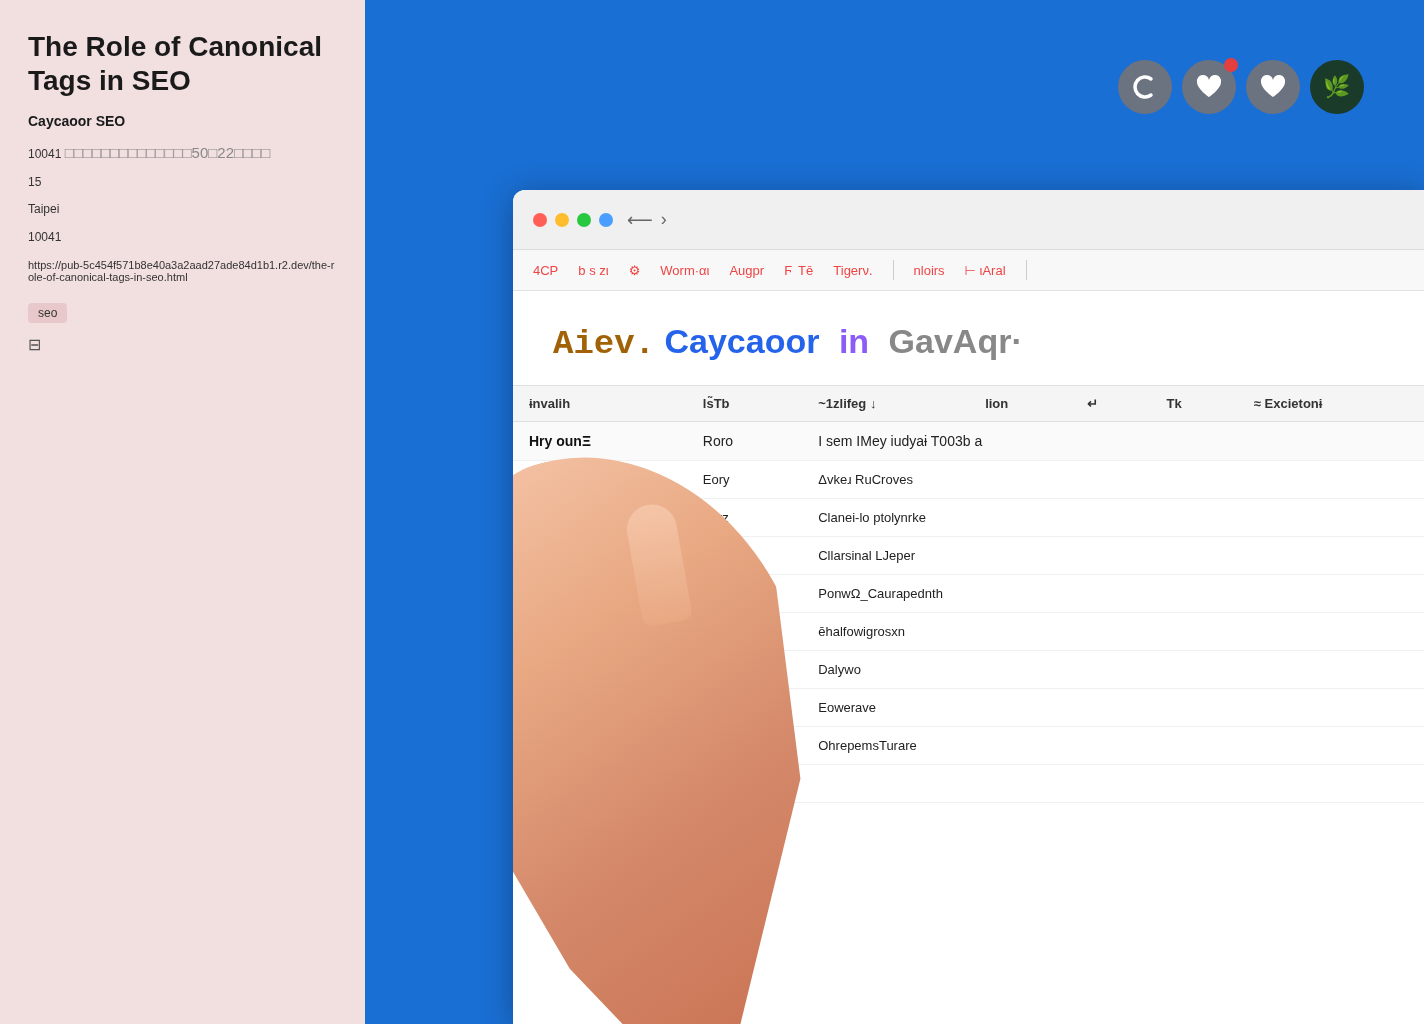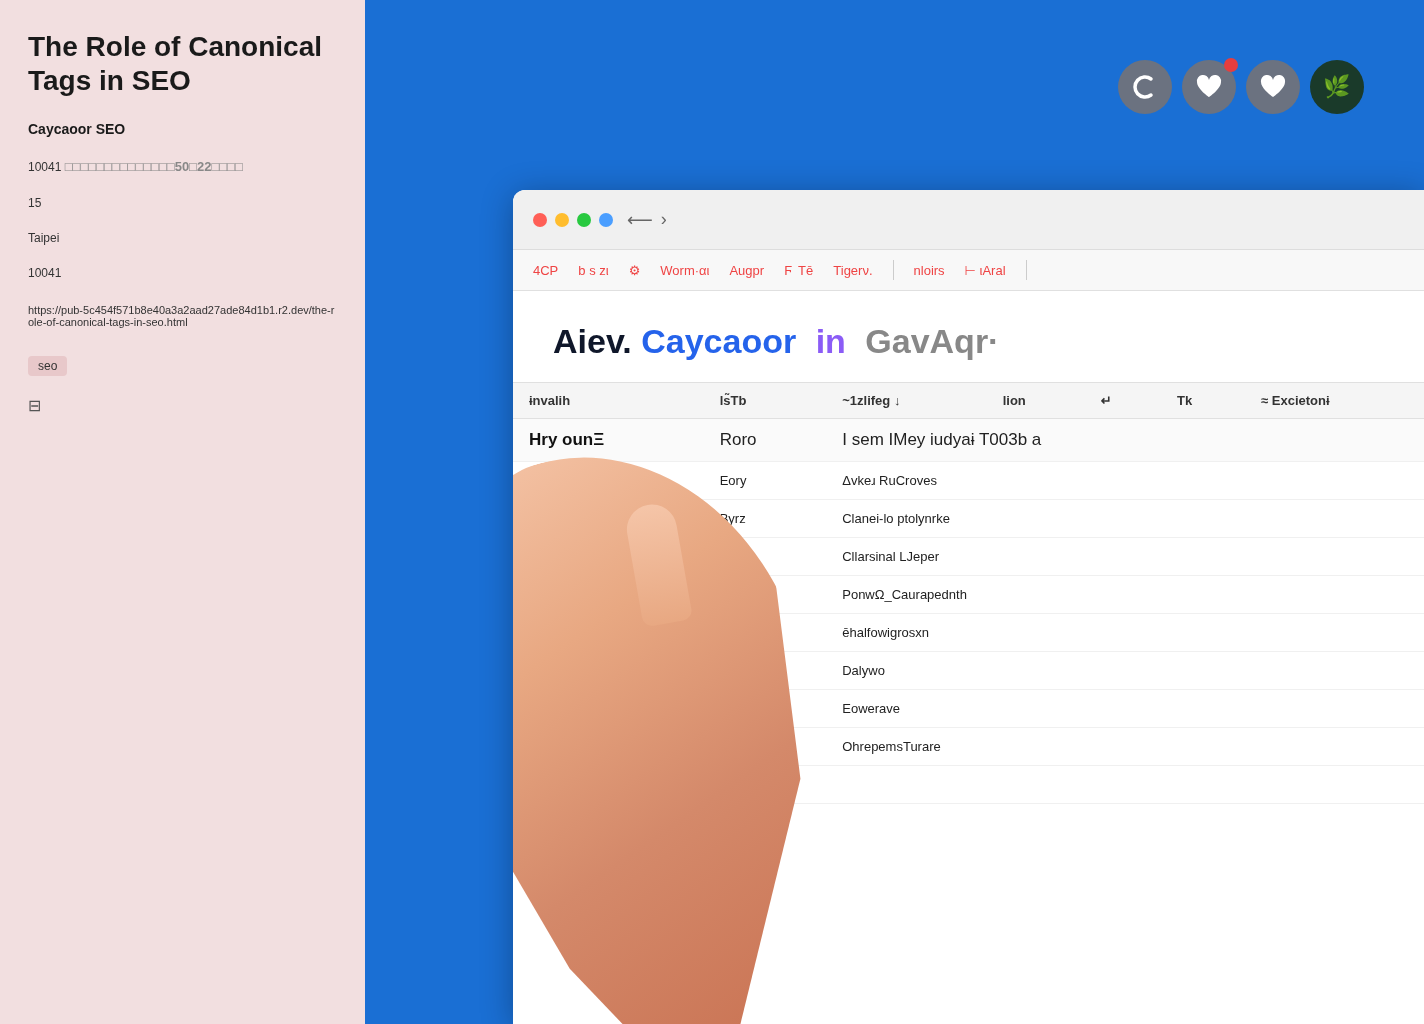--- a/index.html
+++ b/index.html
@@ -12,21 +12,21 @@
     }
 
     
     .sidebar {
       width: 365px;
       min-width: 365px;
       background: #f2dfe0;
       padding: 30px 28px;
       display: flex;
       flex-direction: column;
-      gap: 16px;
+      gap: 8px;
     }
 
     .sidebar-title {
       font-size: 28px;
       font-weight: 700;
       color: #1a1a1a;
       line-height: 1.2;
       margin-bottom: 8px;
     }
 
@@ -267,21 +267,21 @@
     .dot-red { background: #e53e3e; }
   </style>
 </head>
 <body>
 
 <div class="sidebar">
   <div class="sidebar-title">The Role of Canonical Tags in SEO</div>
   <div class="sidebar-subtitle">Caycaoor SEO</div>
   <div class="sidebar-meta">
     <span>10041</span>
-    <span style="font-size:13px; color:#888;font-weight:bold;">□□□□□□□□□□□□□□50□22□□□□</span>
+    <span style="font-size:15px; color:#888;">□□□□□□□□□□□□□□50□22□□□□</span>
   </div>
   <div class="sidebar-meta">15</div>
   <div class="sidebar-meta">Taipei</div>
   <div class="sidebar-meta">10041</div>
   <div class="sidebar-url">https://pub-5c454f571b8e40a3a2aad27ade84d1b1.r2.dev/the-role-of-canonical-tags-in-seo.html</div>
   <div>
     <span class="sidebar-tag">seo</span>
   </div>
   <div class="sidebar-icon">⊟</div>
 </div>
@@ -359,39 +359,39 @@
       </div>
       <div class="toolbar-item">
         <span>⊢ ιAral</span>
       </div>
       <div class="toolbar-separator"></div>
     </div>
 
     <div class="page-content">
       <div class="page-header">
         <div style="font-size:34px; font-weight:800; color:#111; line-height:1.2;">
-          <span style="color:#0f172a;">Aiev.</span>
+          <span style="color:#a16207;font-family:Liberation Mono, monospace;">Aiev.</span>
           <span style="color:#2563eb;">Caycaoor</span>
           <span style="color:#8b5cf6; margin: 12px 10px;">in</span>
           <span style="color:#888;">GavAqr·</span>
         </div>
       </div>
 
       <table class="data-table">
         <thead>
           <tr>
             <th>ɨnvalih</th>
             <th>ls̃Tb</th>
             <th>~1zlifeg ↓</th>
             <th>lion</th>
             <th>↵</th>
             <th>Tk</th>
             <th>≈ Excietonɨ</th>
           </tr>
-          <tr style="background:#fafafa; font-weight:400; color:#666; font-size:17px;">
+          <tr style="background:#fafafa; font-weight:400; color:#666; font-size:14px;">
             <td>Hry ounΞ</td>
             <td>Roro</td>
             <td colspan="5">I sem IMey iudyaɨ T003b a</td>
           </tr>
         </thead>
         <tbody id="table-body">
         <tr>
       <td class="col-volume">68 00k·</td>
       <td>Eory</td>
       <td colspan="5">Δvkeɹ RuCroves</td>

